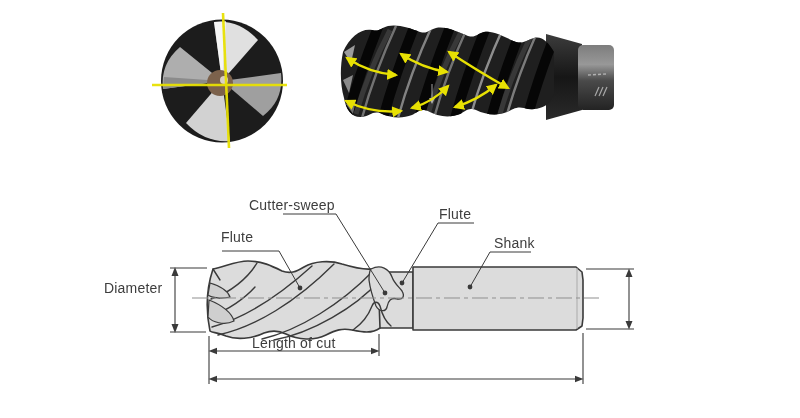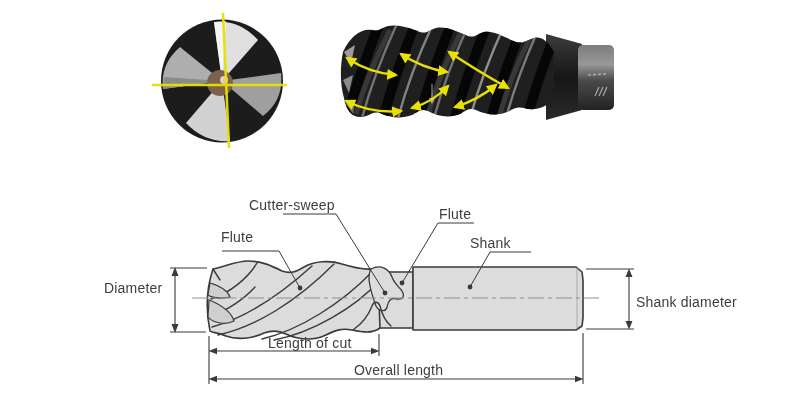--- a/index.html
+++ b/index.html
@@ -206,19 +206,17 @@
     </g>
     <g>
       <path class="leader" d="M531,252 L490,252 L470,287"></path>
         <circle class="dot" cx="470" cy="287" r="2.4"></circle>
     </g>
   </svg>
 
   <div class="lbl" style="left:249px;top:198px">Cutter-sweep</div>
   <div class="lbl" style="left:439px;top:207px">Flute</div>
   <div class="lbl" style="left:221px;top:230px">Flute</div>
-  <div class="lbl" style="left:470px;top:236px">Shank</div>
+  <div class="lbl" style="left:494px;top:236px">Shank</div>
   <div class="lbl" style="left:104px;top:281px">Diameter</div>
-  <div class="lbl" style="left:636px;top:295px">Shank diameter</div>
-  <div class="lbl" style="left:268px;top:336px">Length of cut</div>
-  <div class="lbl" style="left:354px;top:363px">Overall length</div>
+  <div class="lbl" style="left:252px;top:336px">Length of cut</div>
 
 </div>
 
 </body></html>

